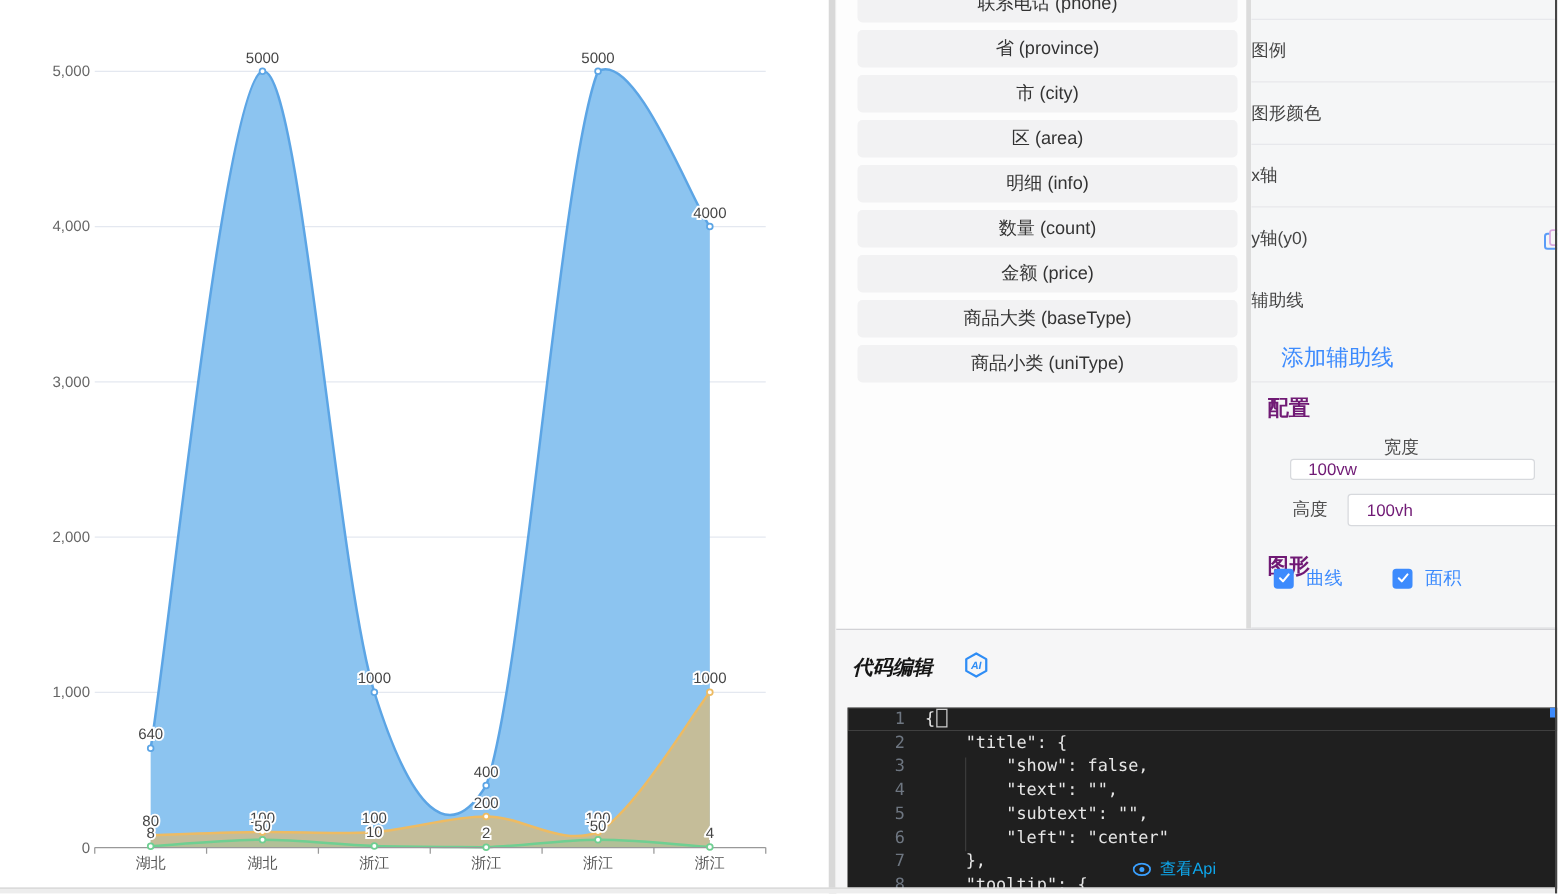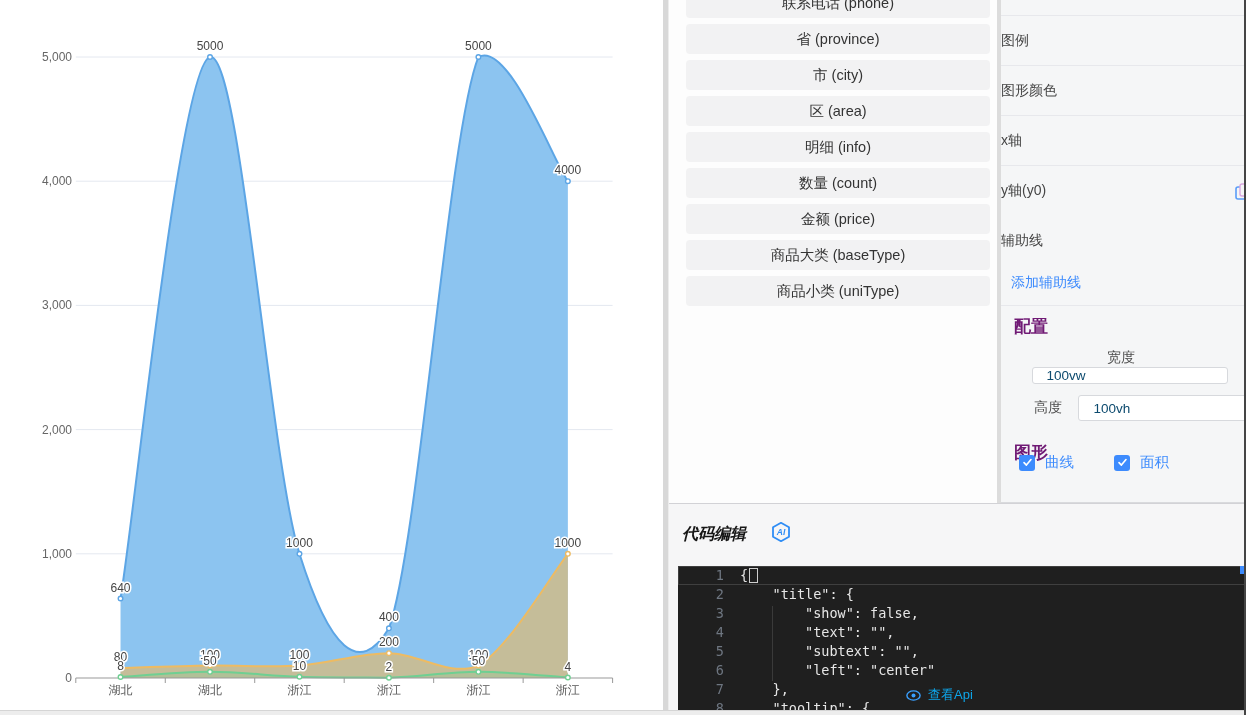--- a/index.html
+++ b/index.html
@@ -23,31 +23,31 @@
 
   
   .config-panel { position:absolute; left:1001px; top:0; width:245px; height:503px; background:#f5f6f7; overflow:hidden;
                   border-bottom:1px solid #d9dadd; }
   .cfg-stub { position:absolute; left:0; top:0; width:100%; height:16px; border-bottom:1px solid #e7e8ec; }
   .cfg-rows { position:absolute; left:0; top:16px; width:100%; }
   .cfg-row { position:relative; height:50px; display:flex; align-items:center; 
              font-size:14px; color:#454545; cursor:pointer; }
   .cfg-row.with-border { border-bottom:1px solid #e7e8ec; }
   .cfg-row-icon { position:absolute; right:-7px; top:17px; width:18px; height:17px; }
-  .add-guide { position:absolute; left:10px; top:274px; font-size:14px; color:#3d8bfd; cursor:pointer; text-decoration:none; display:block; }
+  .add-guide { position:absolute; left:24px; top:274px; font-size:18px; color:#3d8bfd; cursor:pointer; text-decoration:none; display:block; }
   .cfg-sep { position:absolute; left:0; top:305px; width:100%; border-bottom:1px solid #e7e8ec; }
   .cfg-h { position:absolute; left:13px; font-size:17px; font-weight:bold; color:#701a75; }
   .cfg-h.h-config { top:315px; }
   .cfg-h.h-shape  { top:441px; }
   .cfg-field { position:absolute; left:7px; width:238px; height:26px; display:flex; align-items:center; }
   .cfg-field.f-width  { top:349px;flex-direction:column; }
   .cfg-field.f-height { top:395px;margin-left:26px; }
   .cfg-field label { width:40px; font-size:14px; color:#4d4d4d; }
   .cfg-field input { margin-left:5px; width:196px; height:26px; border:1px solid #d7d9dd; border-radius:3px;
-                     background:#fff; padding-left:14px; font-size:13.5px; color:#0c4a6e; outline:none;
+                     background:#fff; padding-left:14px; font-size:13.5px; color:#701a75; outline:none;
                      font-family:"Liberation Sans", sans-serif; }
   .cb-row { position:absolute; left:18px; top:453px; display:flex; align-items:center; gap:40px; }
   .cb-item { display:flex; align-items:center; gap:10px; cursor:pointer; }
   .cb-box { width:16px; height:16px; border-radius:3px; background:#3d8bfd; display:flex; align-items:center; justify-content:center; }
   .cb-label { font-size:14.5px; color:#3d8bfd; }
 
   
   .code-section { position:absolute; left:669px; top:503px; width:577px; height:207px; background:#f6f6f7;
                   border-top:1px solid #d2d2d6; }
   .code-header { position:absolute; left:13px; top:17px; display:flex; align-items:center; gap:24px;font-style:italic; }

